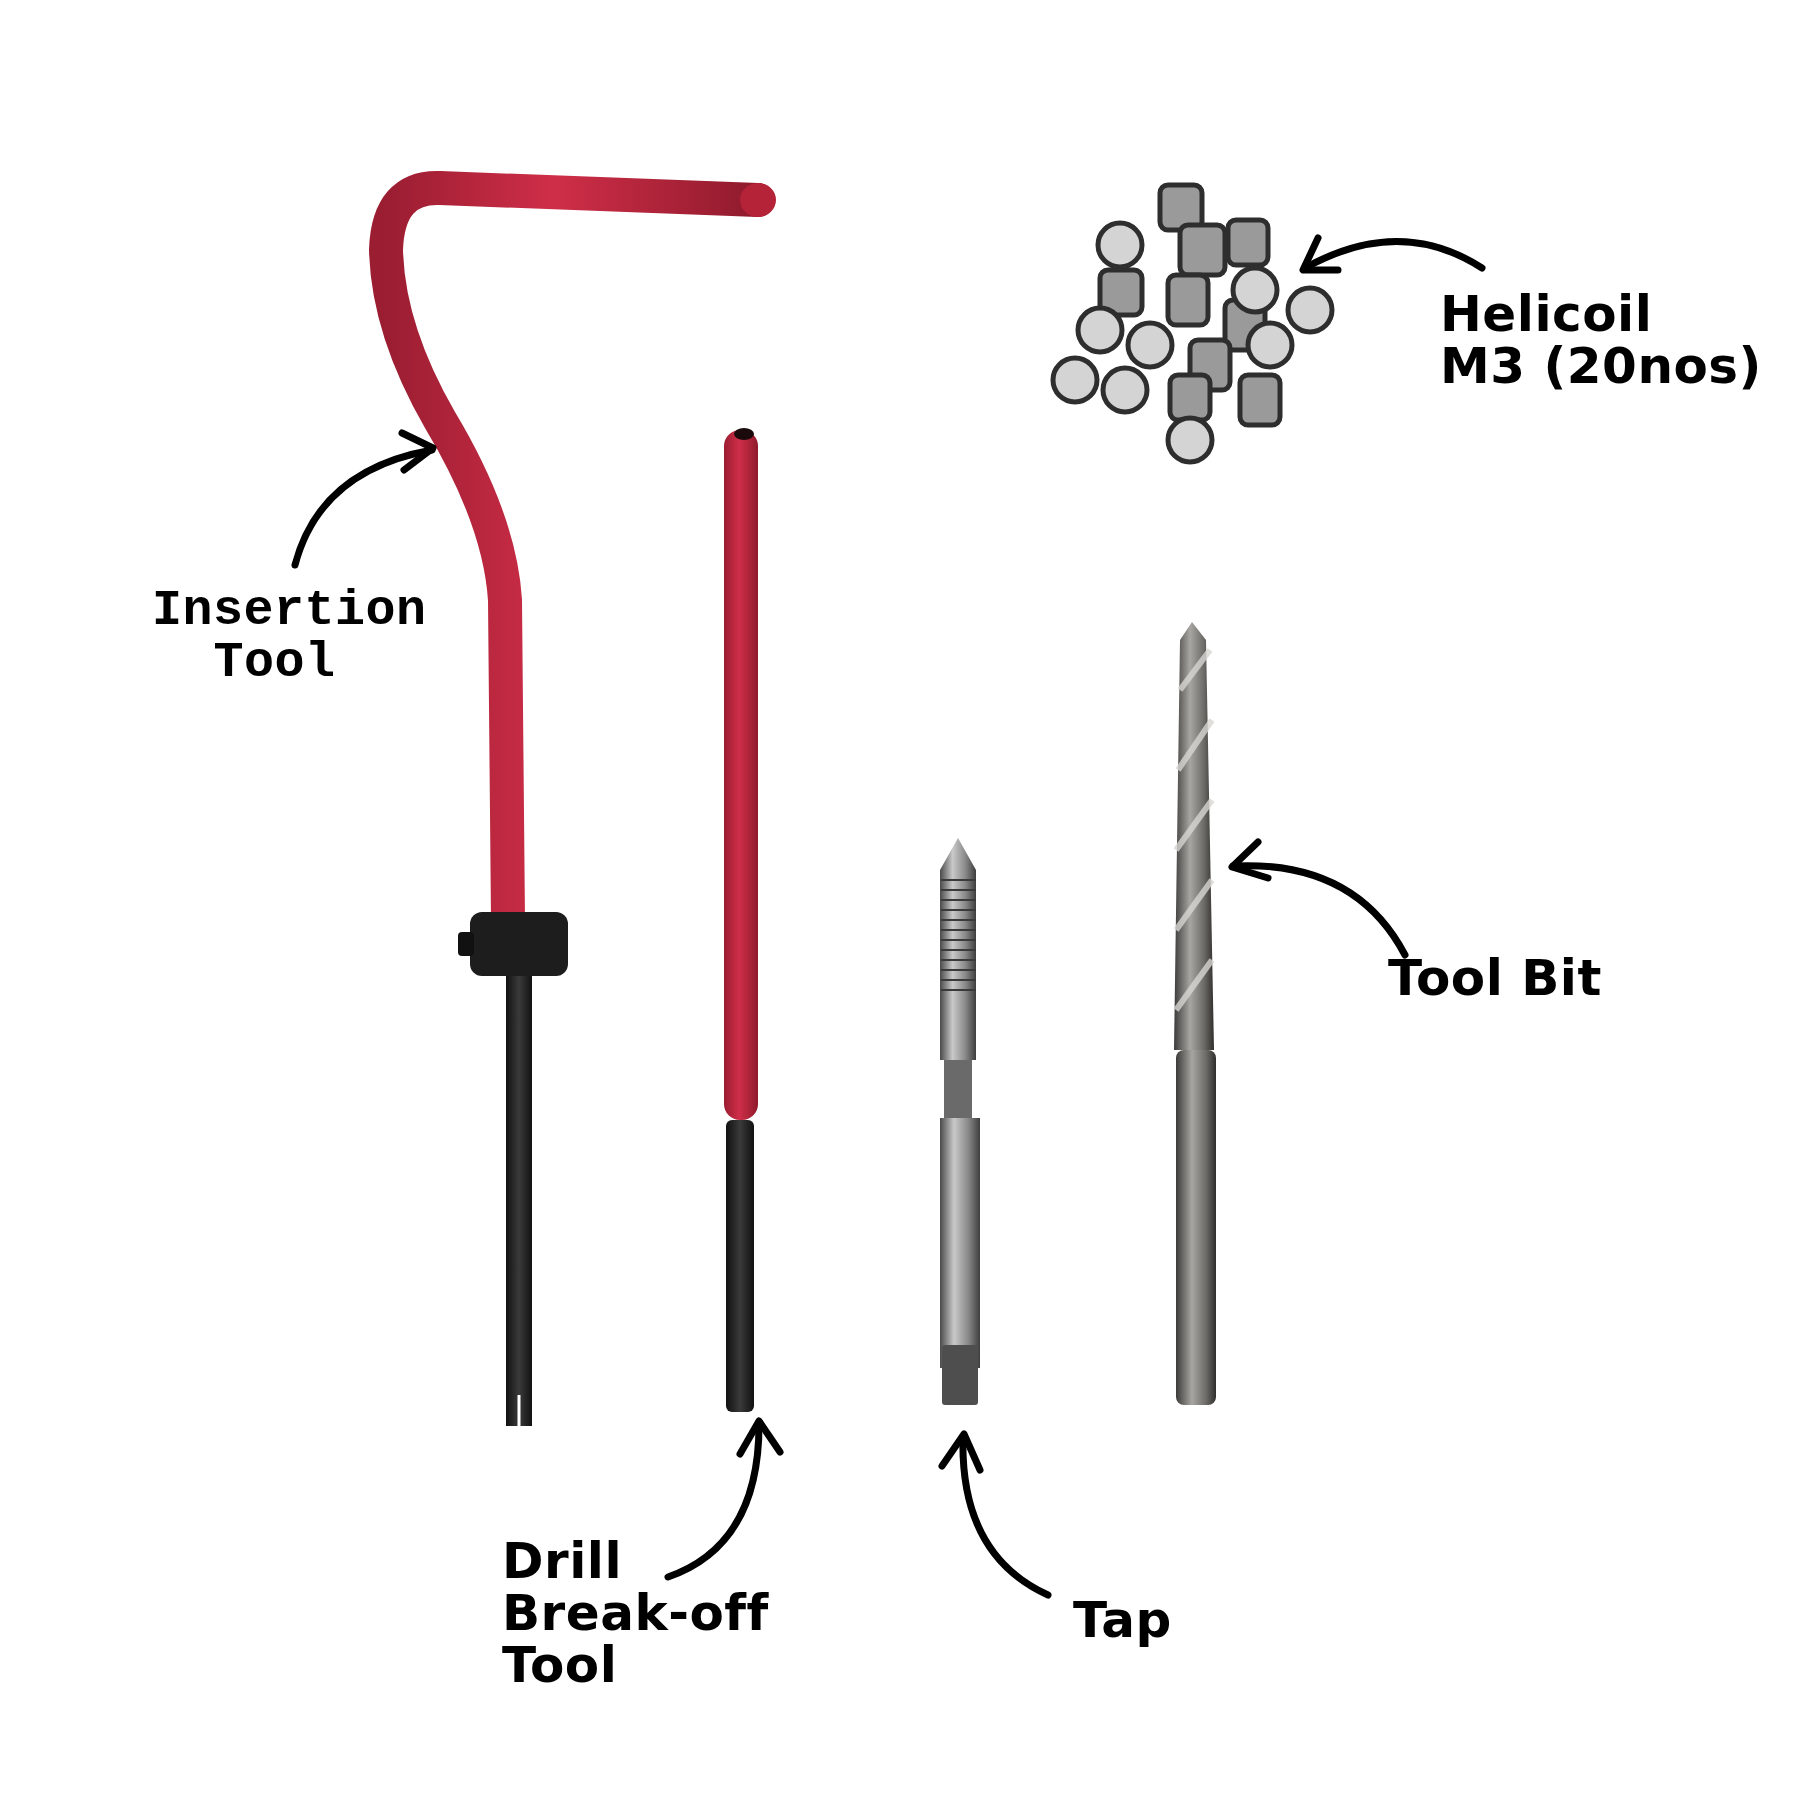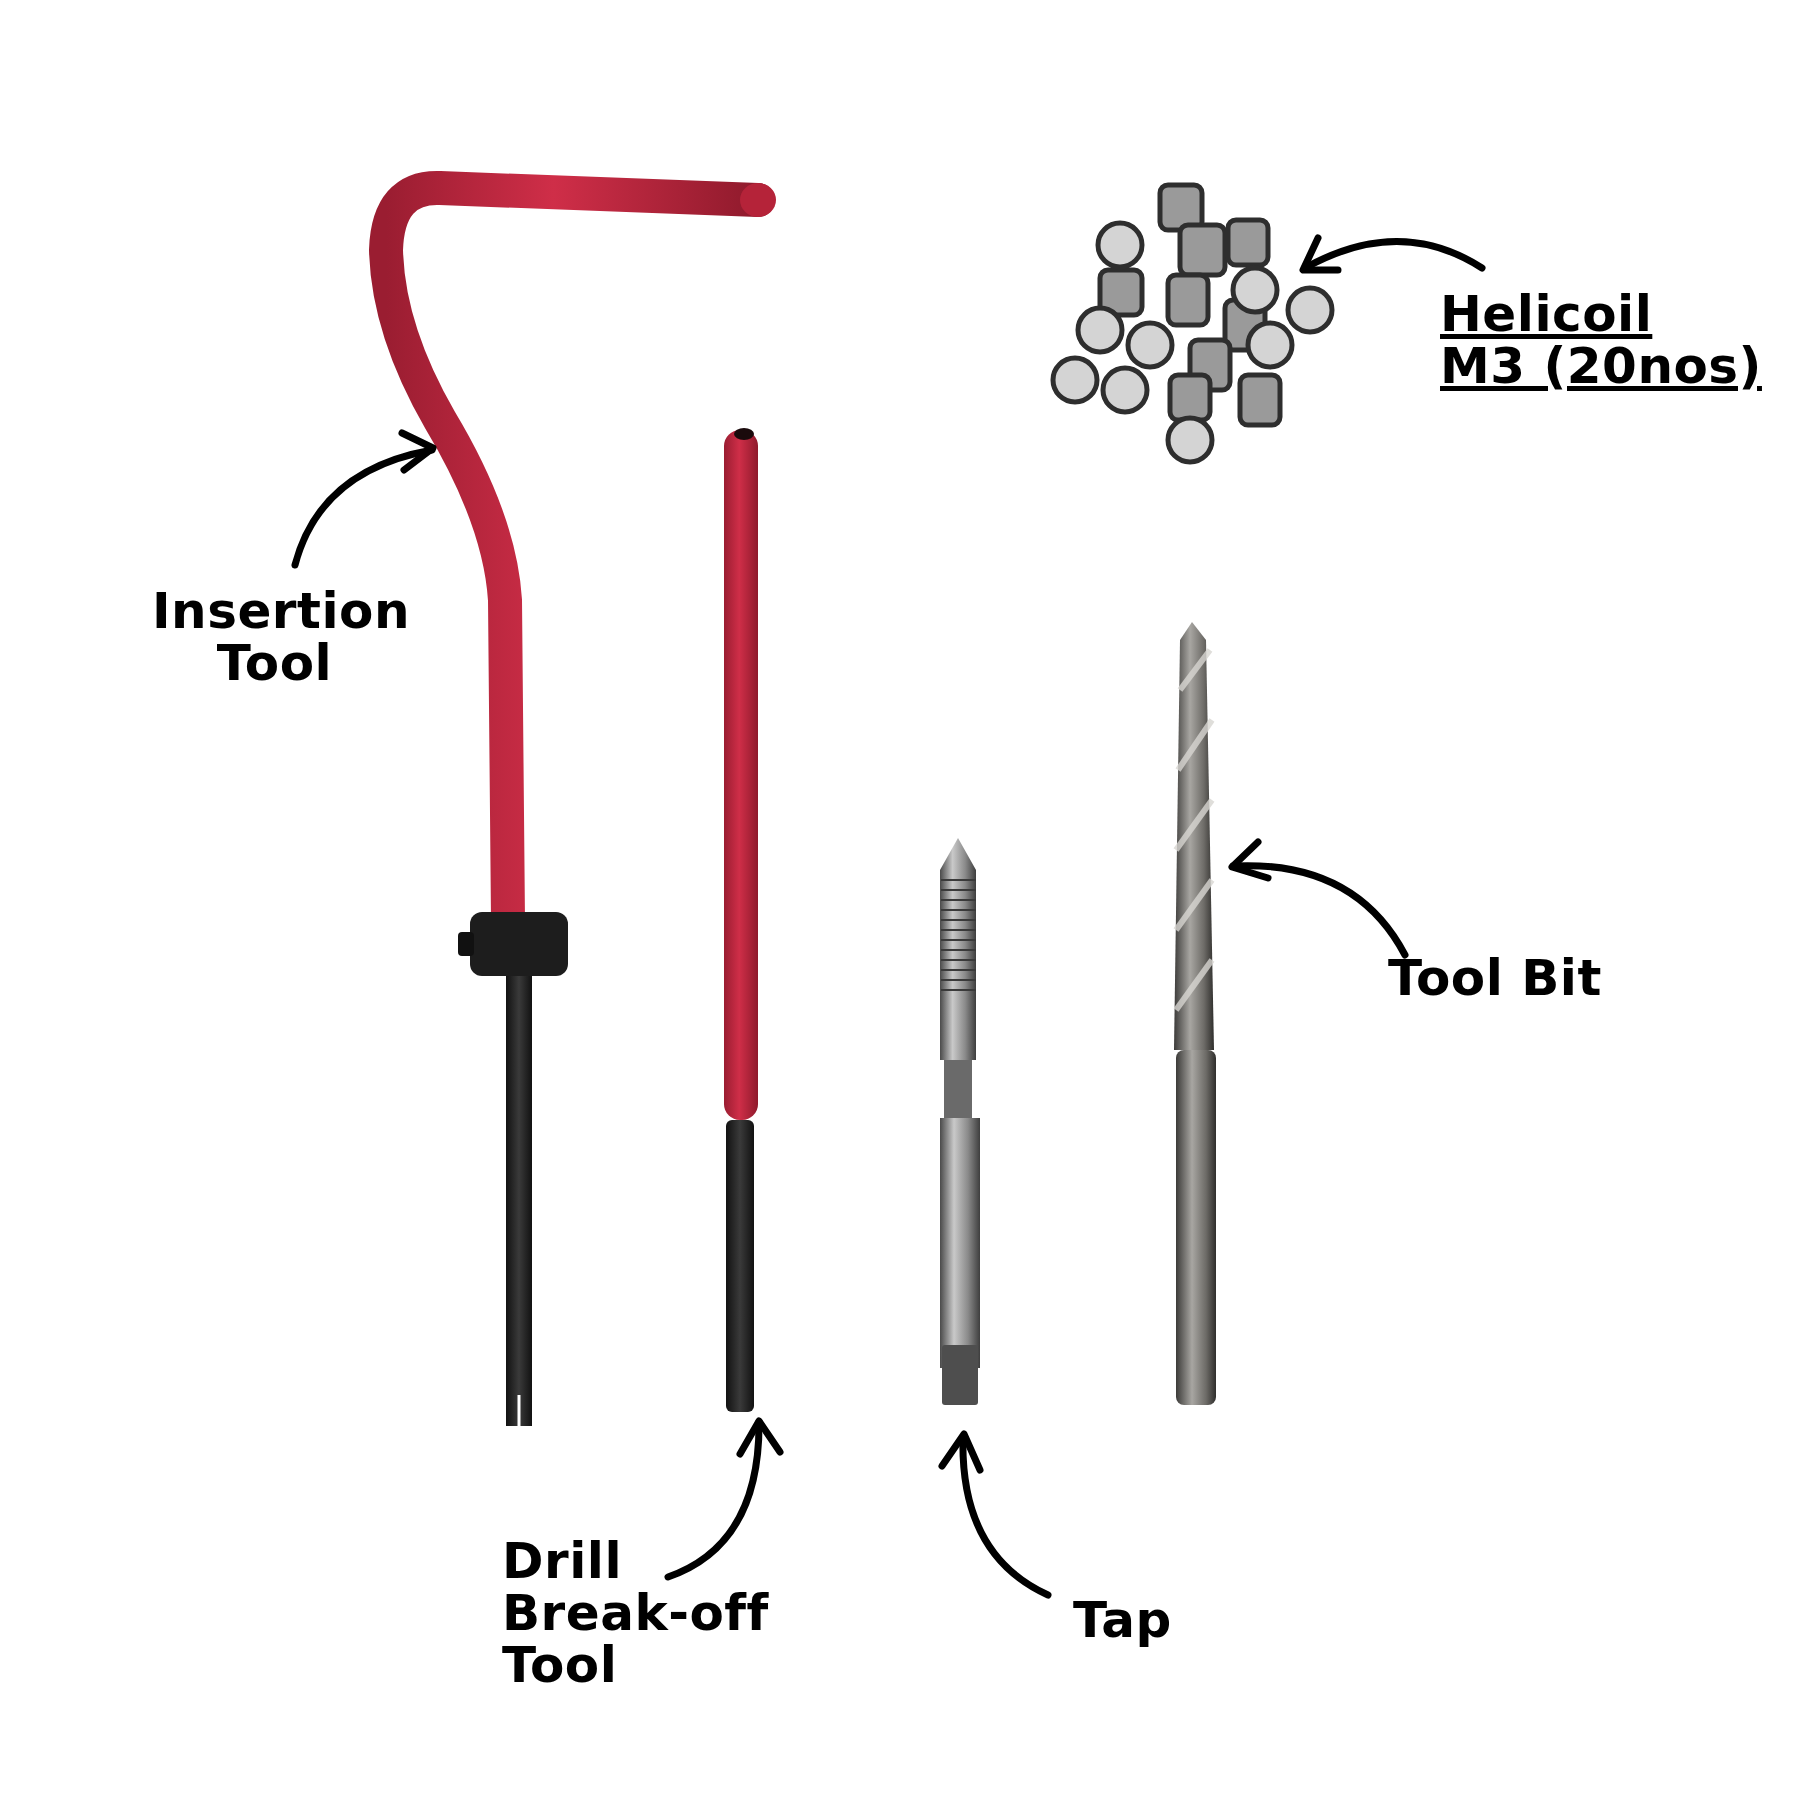--- a/index.html
+++ b/index.html
@@ -117,26 +117,26 @@
       <path d="M1318,238 L1303,270 L1338,270"></path>
       <path d="M1405,955 Q1355,860 1233,866"></path>
       <path d="M1258,842 L1232,867 L1268,878"></path>
       <path d="M1048,1595 Q960,1555 963,1437"></path>
       <path d="M942,1466 L964,1434 L980,1470"></path>
       <path d="M668,1577 Q760,1545 759,1422"></path>
       <path d="M740,1454 L759,1421 L780,1452"></path>
     </g>
   </svg>
 
-  <div class="label" style="left:152px; top:585px; text-align:center; width:245px;">
+  <div class="label" style="left:152px; top:585px; text-align:center; width:245px;font-family:Liberation Mono, monospace;">
     <span>Insertion</span>
     <span>Tool</span>
   </div>
 
-  <div class="label" style="left:1440px; top:288px;text-decoration:underline;">
+  <div class="label" style="left:1440px; top:288px;">
     <span>Helicoil</span>
     <span>M3 (20nos)</span>
   </div>
 
   <div class="label" style="left:1388px; top:952px;">
     <span>Tool Bit</span>
   </div>
 
   <div class="label" style="left:1073px; top:1572px;margin-top:22px;">
     <span>Tap</span>

